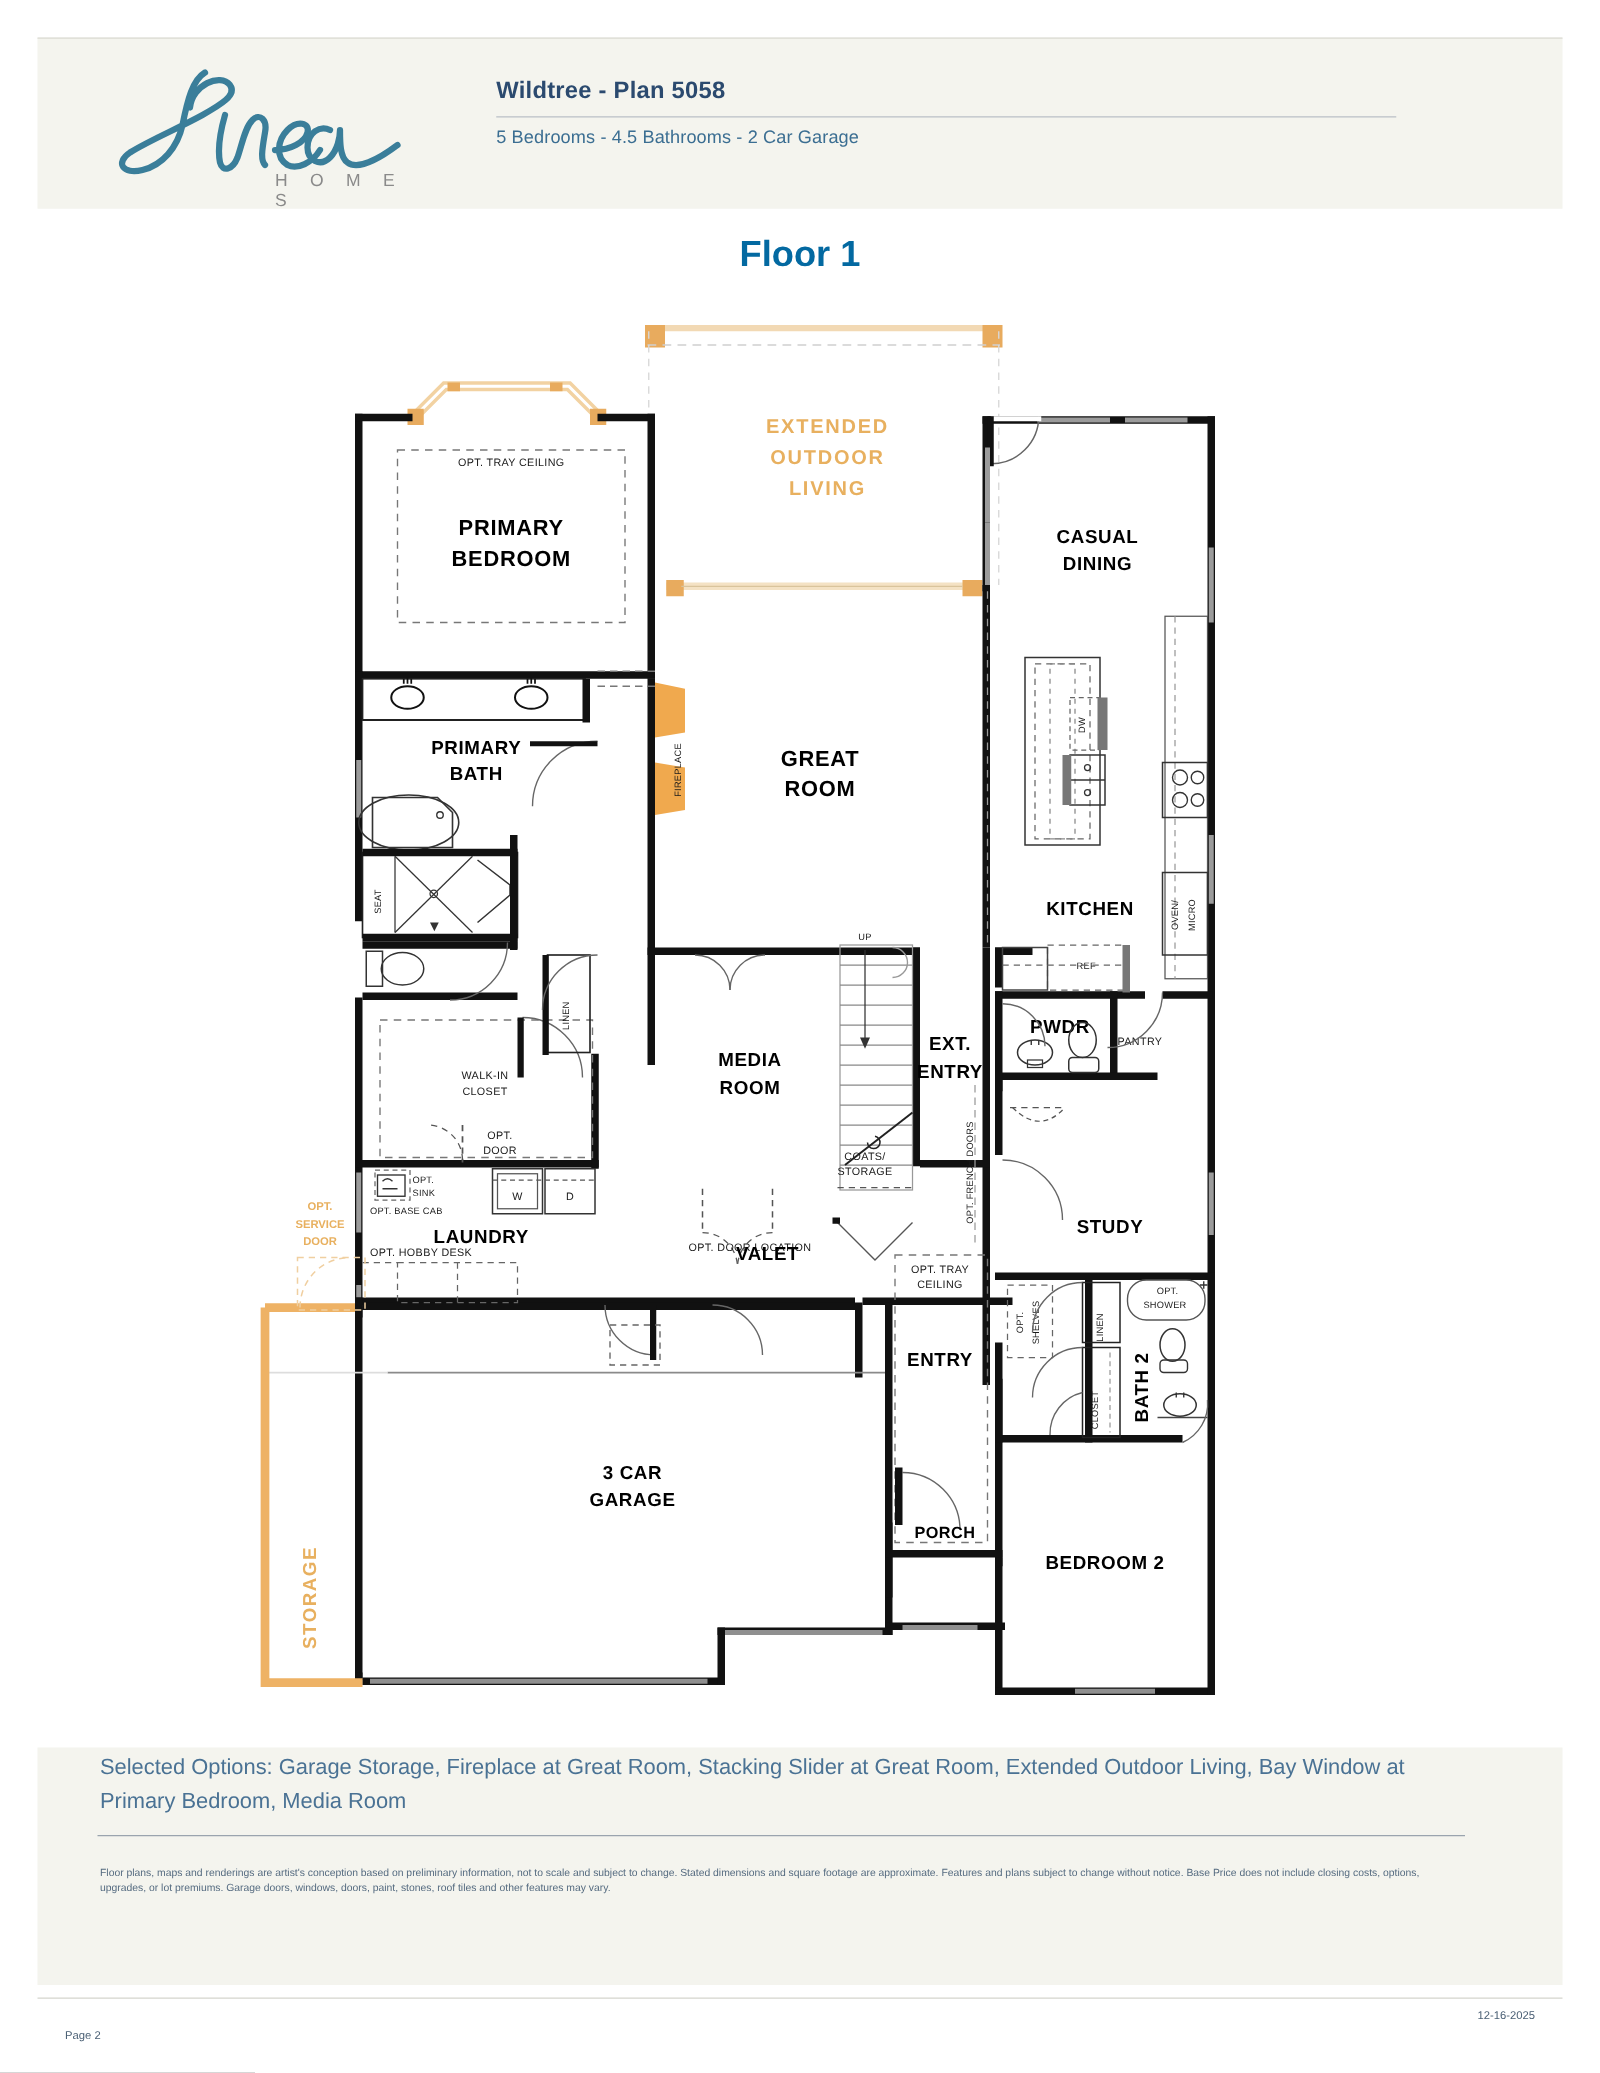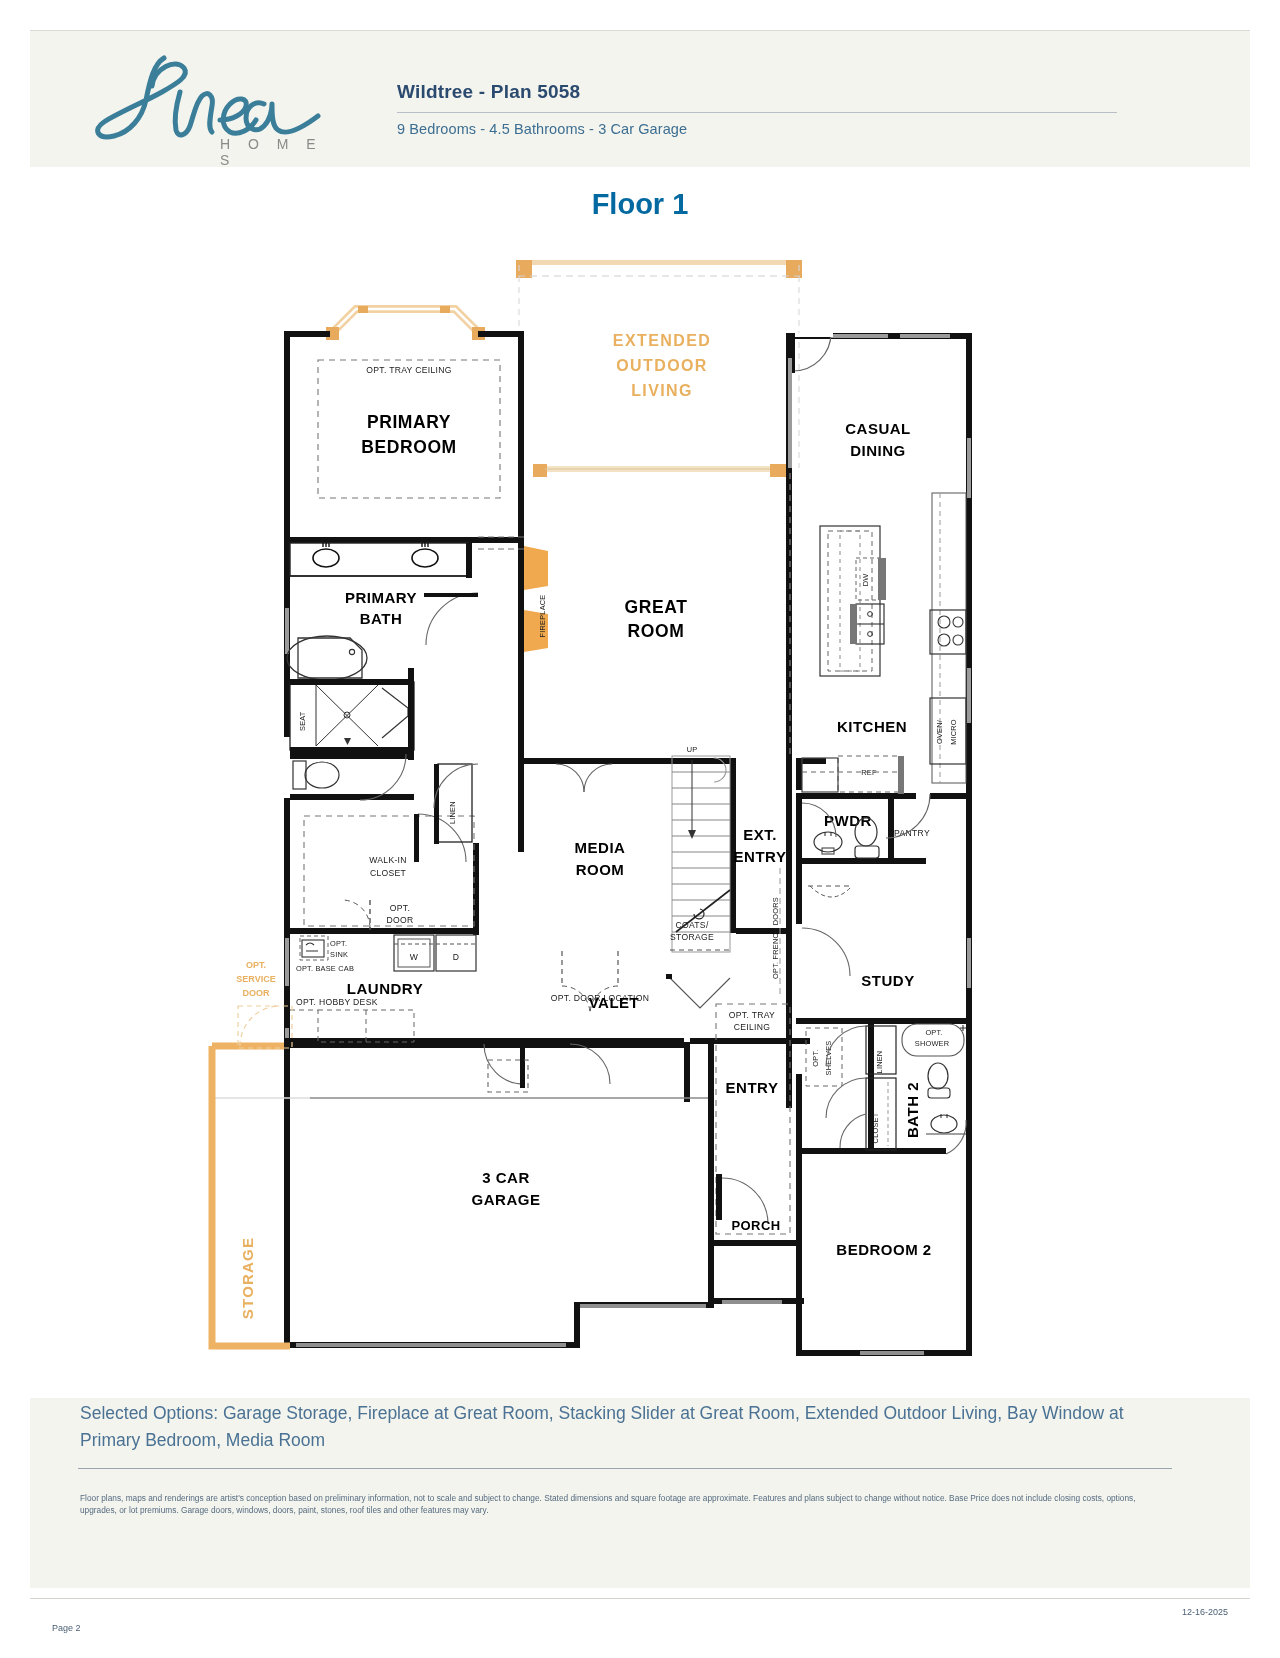--- a/index.html
+++ b/index.html
@@ -35,21 +35,20 @@
     left: 140px; top: 88px;
     font-size: 14px;
     letter-spacing: 7px;
     color: #8a8a8a;
     font-family: "Liberation Sans", sans-serif;
   }
   #title-block {
     position: absolute;
     left: 397px; top: 62px;
     width: 740px;
-    margin-top: 19px;
   }
   #plan-title {
     font-size: 19px;
     font-weight: bold;
     color: #2b4a6f;
     letter-spacing: .2px;
   }
   #title-rule {
     margin-top: 9px;
     border-top: 1px solid #b9bfc6;
@@ -159,21 +158,21 @@
                  C 190 72, 192 62, 192 56 C 192 66, 192 78, 198 82
                  C 206 88, 222 80, 238 68" stroke-width="5"></path>
       </g>
     </svg>
     <div id="logo-word">H O M E S</div>
   </div>
 
   <div id="title-block">
     <div id="plan-title">Wildtree - Plan 5058</div>
     <div id="title-rule"></div>
-    <div class="subline">9 Bedrooms - 4.5 Bathrooms - 3 Car Garage</div>
+    <div class="subline">5 Bedrooms - 4.5 Bathrooms - 2 Car Garage</div>
   </div>
 
   <div id="floor-label">Floor 1</div>
 
   <div id="plan">
   <svg width="1280" height="1130" viewBox="0 0 1280 1130">
 
     <g>
       <rect x="516" y="22" width="285" height="5" fill="#f2d9b4"></rect>
       <rect x="516" y="22" width="16" height="18" fill="#e8ab5e"></rect>

